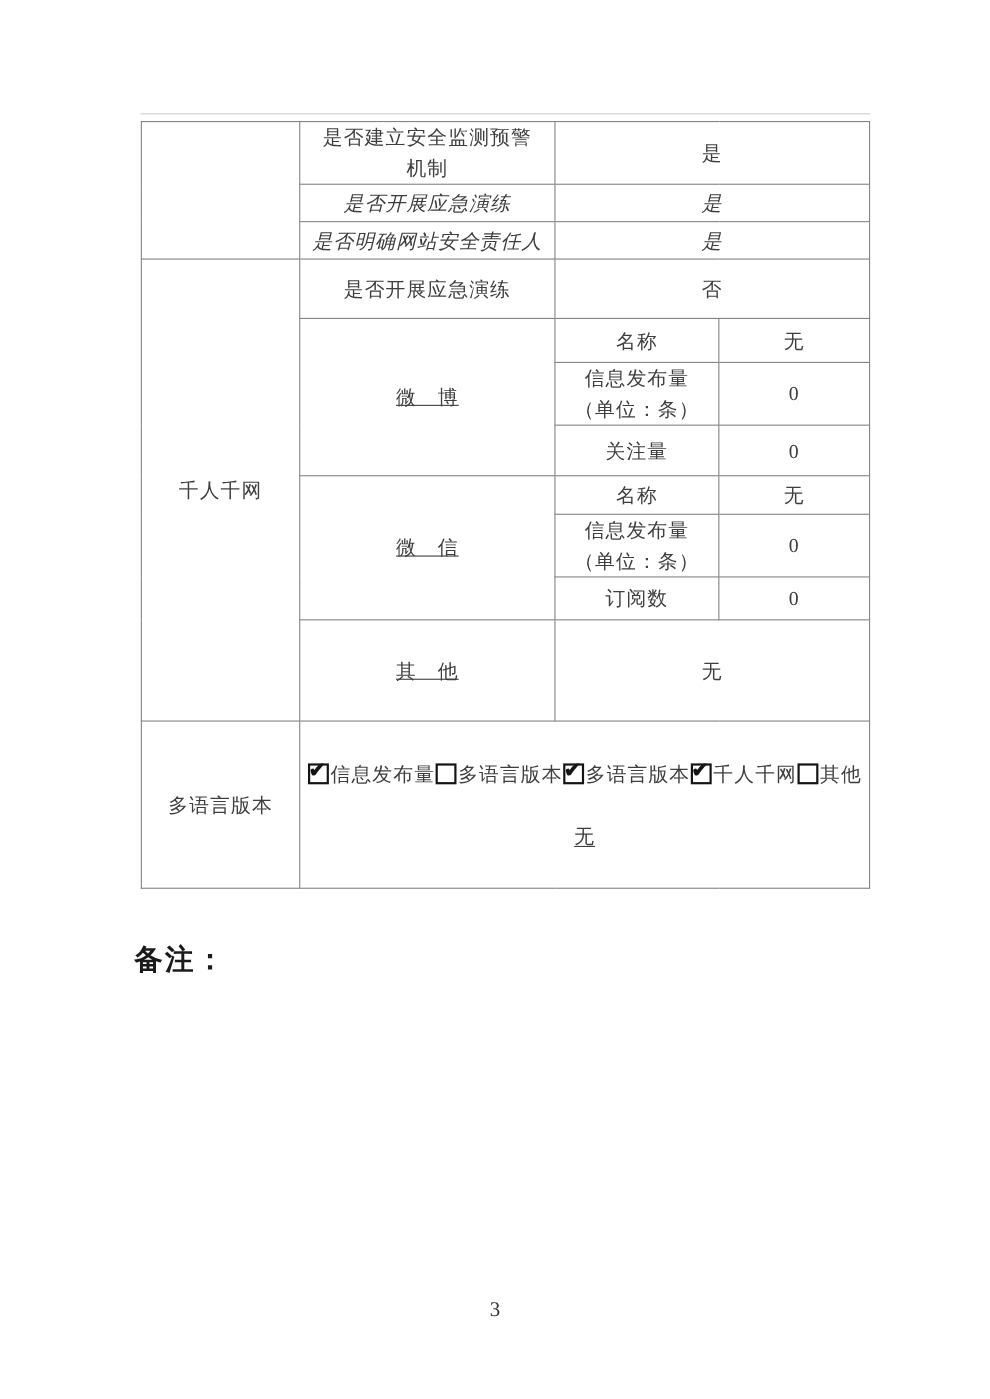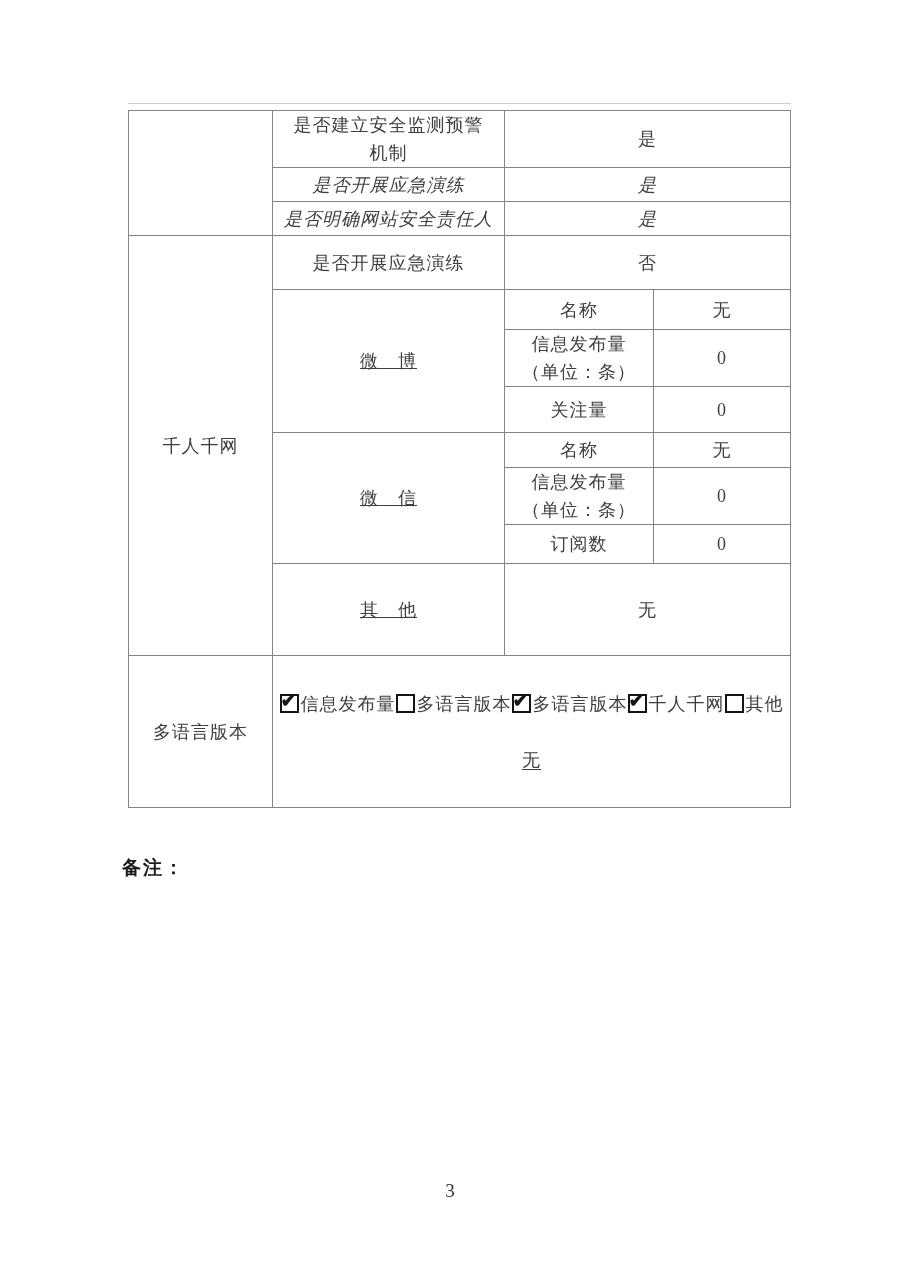--- a/index.html
+++ b/index.html
@@ -76,21 +76,21 @@
     left: -1px; top: -9px;
     font-size: 19px;
     font-weight: bold;
     color: var(--checkbox);
     letter-spacing: 0;
   }
   .other-fill { text-decoration: underline; text-underline-offset: 3px; }
   .note {
     position: absolute;
     left: 122px; top: 855px;
-    font-size: 19px;
+    font-size: 26px;
     font-weight: bold;
     color: var(--bold-text);
     letter-spacing: 2px;
     font-family: "Liberation Serif", "DejaVu Serif", serif;
   }
   .page-number {
     position: absolute;
     left: 0; top: 1180px;
     width: 900px;
     text-align: center;

